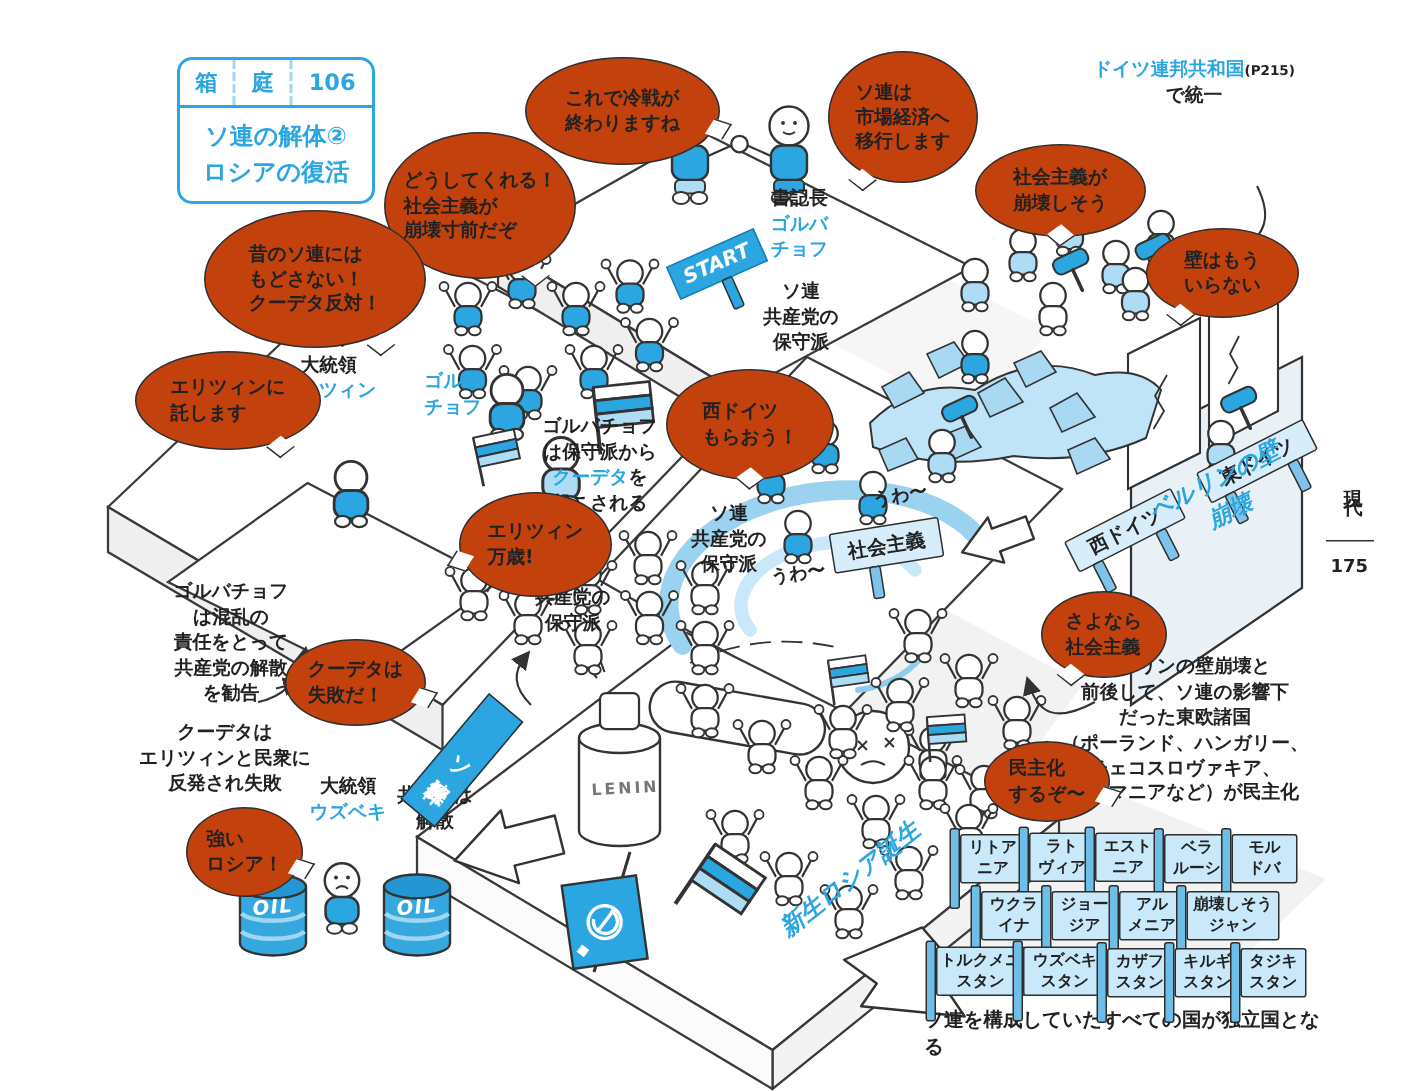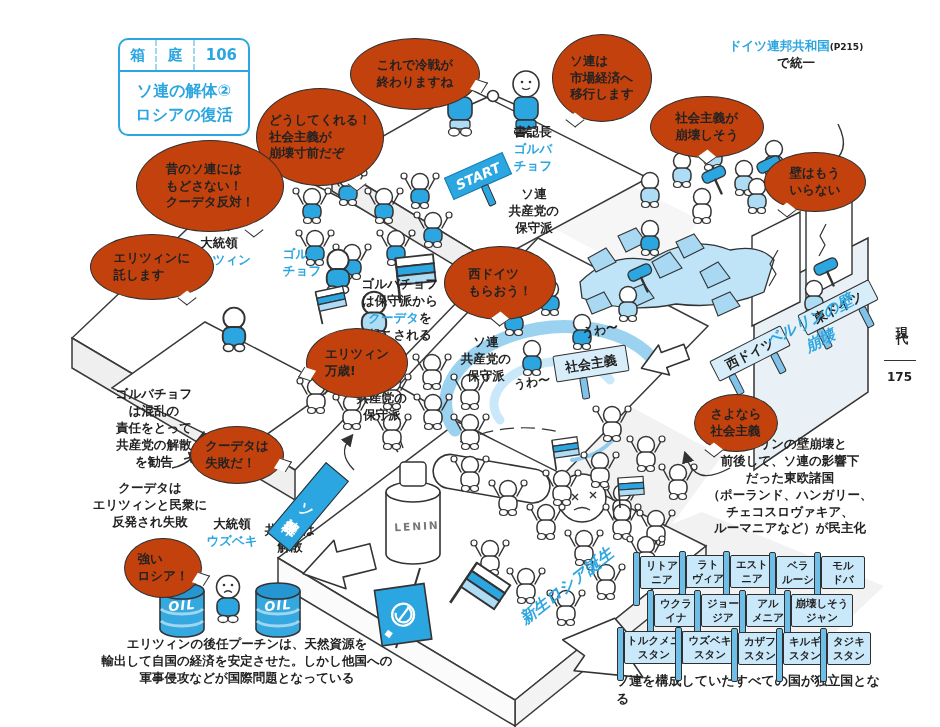--- a/index.html
+++ b/index.html
@@ -338,20 +338,22 @@
 <div class="bubble" style="left:444px;top:246px;width:112px;height:74px"><span>西ドイツ
 もらおう！</span><span class="tail b"></span></div>
 <div class="bubble" style="left:306px;top:328px;width:102px;height:70px"><span>エリツィン
 万歳!</span><span class="tail l"></span></div>
 <div class="bubble" style="left:190px;top:426px;width:94px;height:58px"><span>クーデタは
 失敗だ！</span><span class="tail r"></span></div>
 <div class="bubble" style="left:124px;top:538px;width:78px;height:60px"><span>強い
 ロシア！</span><span class="tail r"></span></div>
 <div class="bubble" style="left:694px;top:394px;width:84px;height:58px"><span>さよなら
 社会主義</span><span class="tail bl"></span></div>
+<div class="bubble" style="left:656px;top:494px;width:84px;height:54px"><span>民主化
+するぞ〜</span><span class="tail r"></span></div>
 
 <div class="lbl" style="left:498px;top:124px;width:70px"><span>書記長</span><br><span class="hl">ゴルバ
 チョフ</span></div>
 <div class="lbl" style="left:496px;top:186px;width:76px">ソ連
 共産党の
 保守派</div>
 <div class="lbl" style="left:184px;top:218px;width:70px"><span>ロシア
 大統領</span><br><span class="hl">エリツィン</span></div>
 <div class="lbl hl" style="left:270px;top:246px;width:64px">ゴルバ
 チョフ</div>
@@ -373,23 +375,20 @@
 </span><span class="hl">クーデタ</span><span>を
 起こされる</span></div>
 <div class="note" style="left:98px;top:386px;width:112px">ゴルバチョフ
 は混乱の
 責任をとって
 共産党の解散
 を勧告</div>
 <div class="note" style="left:86px;top:480px;width:128px">クーデタは
 エリツィンと民衆に
 反発され失敗</div>
-<div class="note" style="left:92px;top:636px;width:310px">エリツィンの後任プーチンは、天然資源を
-輸出して自国の経済を安定させた。しかし他国への
-軍事侵攻などが国際問題となっている</div>
 <div class="note" style="left:688px;top:436px;width:204px">ベルリンの壁崩壊と
 前後して、ソ連の影響下
 だった東欧諸国
 （ポーランド、ハンガリー、
 チェコスロヴァキア、
 ルーマニアなど）が民主化</div>
 <div class="note" style="left:616px;top:672px;width:270px;text-align:left;font-size:13px">ソ連を構成していたすべての国が独立国となる</div>
 
 <div class="sign" style="left:446px;top:164px;width:64px;height:24px;transform:rotate(-24deg);background:#2CA6E0;border:1.5px solid #1b7fb0;color:#fff;font-style:italic;font-size:13.5px">
       <span>START</span>

